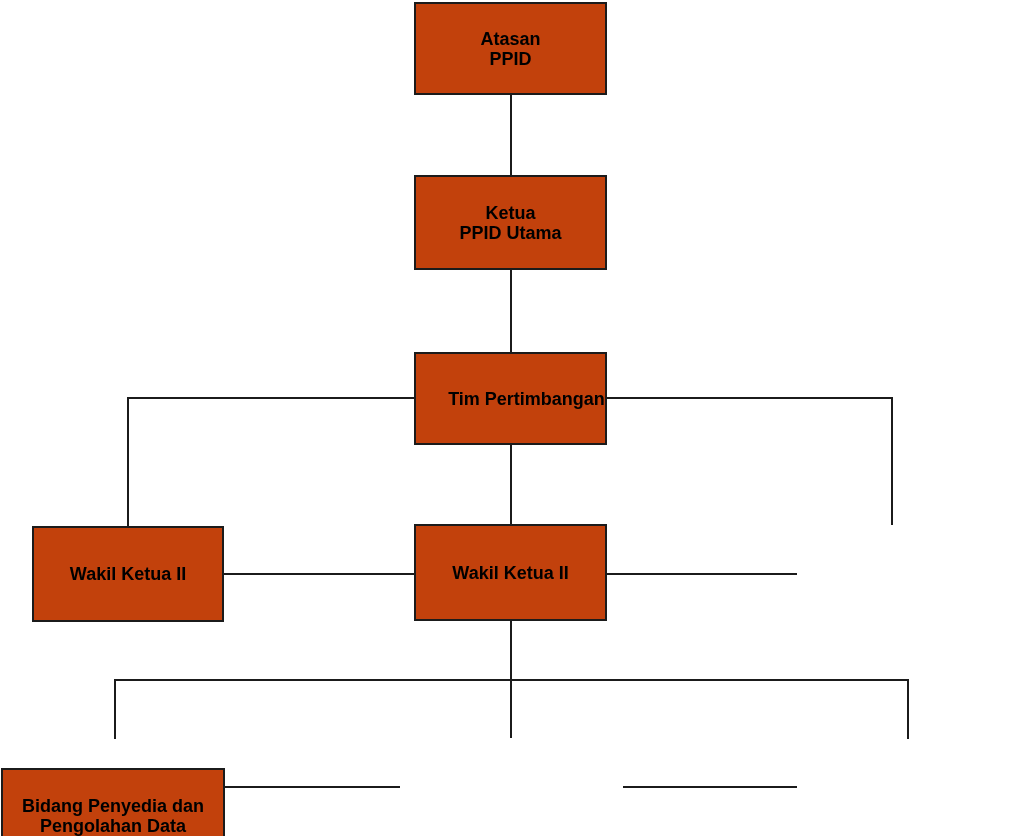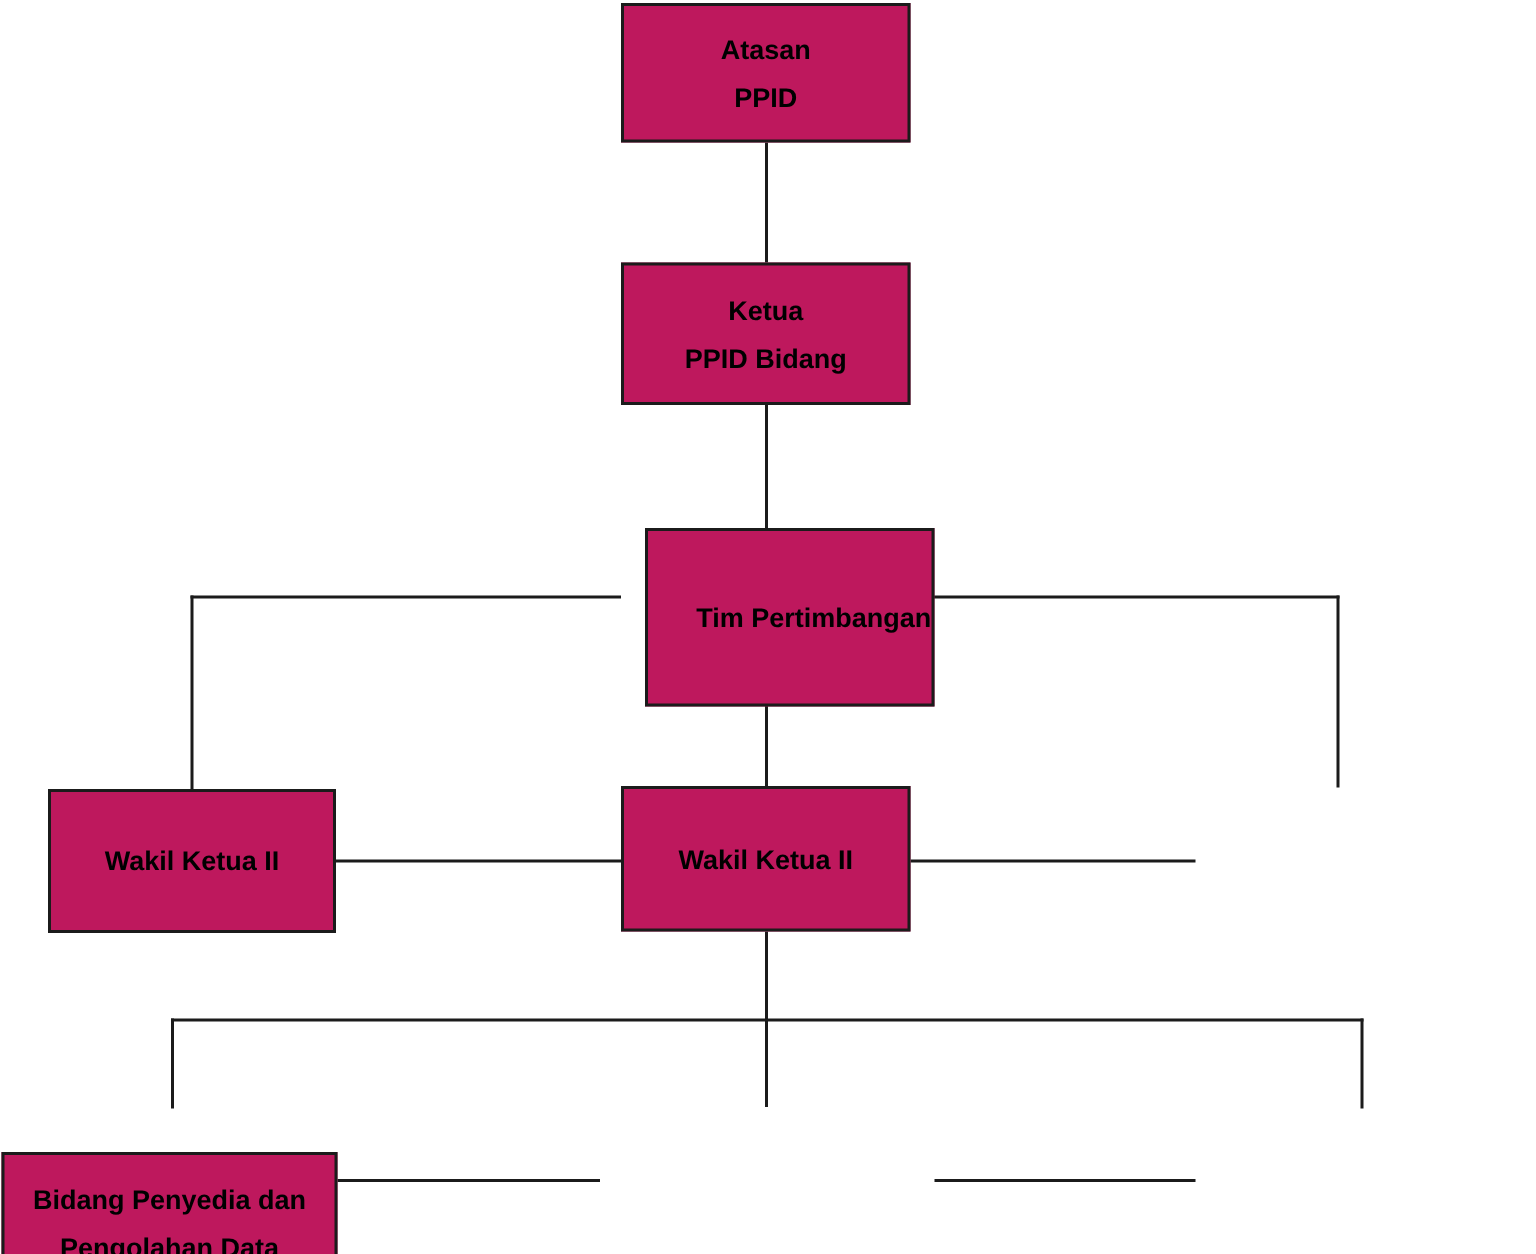--- a/index.html
+++ b/index.html
@@ -11,43 +11,43 @@
     position: relative;
     width: 1024px;
     height: 836px;
     background: #ffffff;
     font-family: "Liberation Sans", sans-serif;
     overflow: hidden;
   }
   .node {
     position: absolute;
     box-sizing: border-box;
-    background: #be185d;
+    background: #c2410c;
     border: 2px solid #1b1b1b;
     display: flex;
     align-items: center;
     justify-content: center;
     text-align: center;
     font-weight: 700;
     font-size: 18px;
-    line-height: 32px;
+    line-height: 20px;
     color: #000000;
     white-space: pre-line;
     z-index: 2;
   }
   .line {
     position: absolute;
     background: #1b1b1b;
     z-index: 1;
   }
 
   
   #n-atasan   { left: 414px; top: 2px;   width: 193px; height: 93px; }
   #n-ketua    { left: 414px; top: 175px; width: 193px; height: 95px; }
-  #n-tim      { left: 430px; top: 352px; width: 193px; height: 119px; padding-left: 32px; }
+  #n-tim      { left: 414px; top: 352px; width: 193px; height: 93px; padding-left: 32px; }
   #n-wakil-l  { left: 32px;  top: 526px; width: 192px; height: 96px; }
   #n-wakil-c  { left: 414px; top: 524px; width: 193px; height: 97px; }
   #n-wakil-r  { left: 797px; top: 525px; width: 195px; height: 97px; }
   #n-bidang-l { left: 1px;   top: 739px; width: 224px; height: 95px; margin-top: 29px; }
   #n-bidang-c { left: 400px; top: 738px; width: 223px; height: 96px; }
   #n-bidang-r { left: 797px; top: 739px; width: 210px; height: 95px; }
 
   
   #l1  { left: 510px; top: 95px;  width: 2px;   height: 80px; }
   #l2  { left: 510px; top: 270px; width: 2px;   height: 82px; }
@@ -83,21 +83,21 @@
   <div class="line" id="l11"></div>
   <div class="line" id="l12"></div>
   <div class="line" id="l13"></div>
   <div class="line" id="l14"></div>
   <div class="line" id="l15"></div>
 
   <div class="node" id="n-atasan">Atasan
 PPID</div>
 
   <div class="node" id="n-ketua">Ketua
-PPID Bidang</div>
+PPID Utama</div>
 
   <div class="node" id="n-tim">Tim Pertimbangan</div>
 
   <div class="node" id="n-wakil-l">Wakil Ketua II</div>
 
   <div class="node" id="n-wakil-c">Wakil Ketua II</div>
 
 
   <div class="node" id="n-bidang-l">Bidang Penyedia dan
 Pengolahan Data</div>

